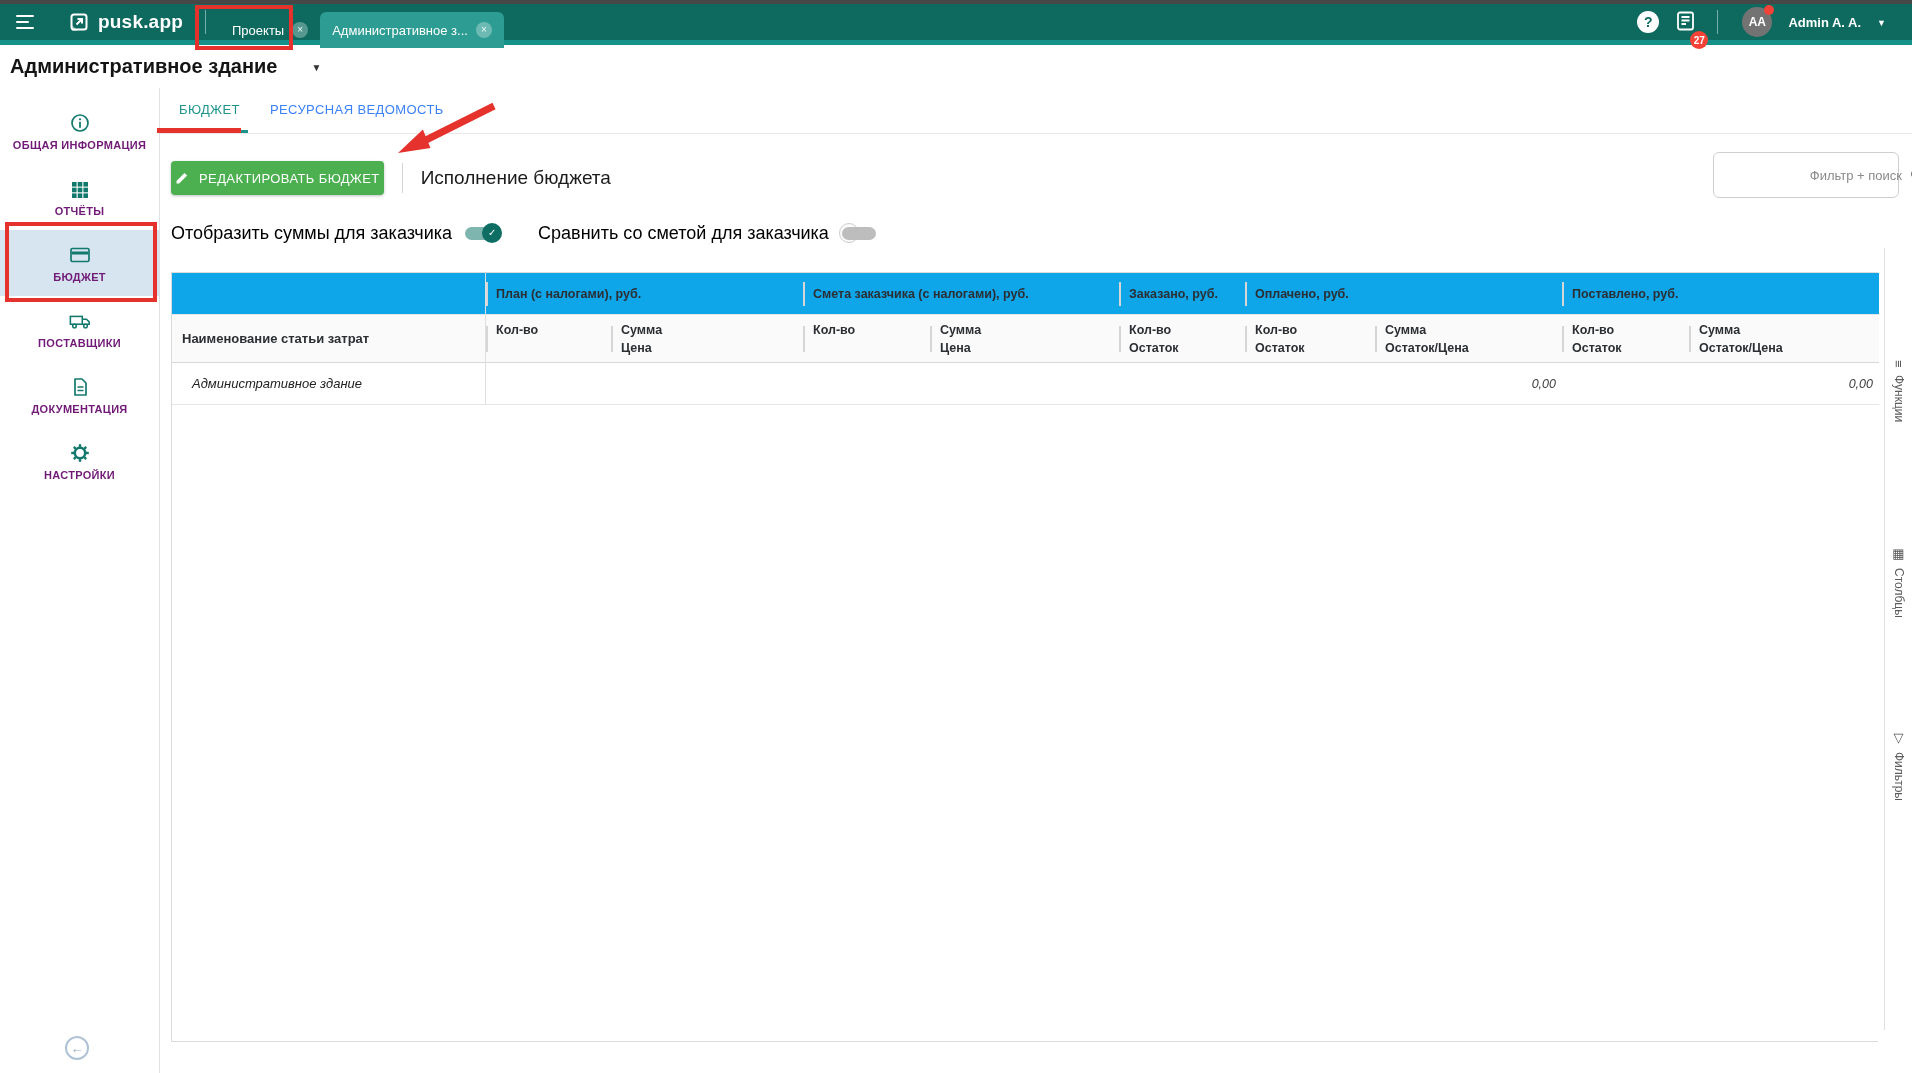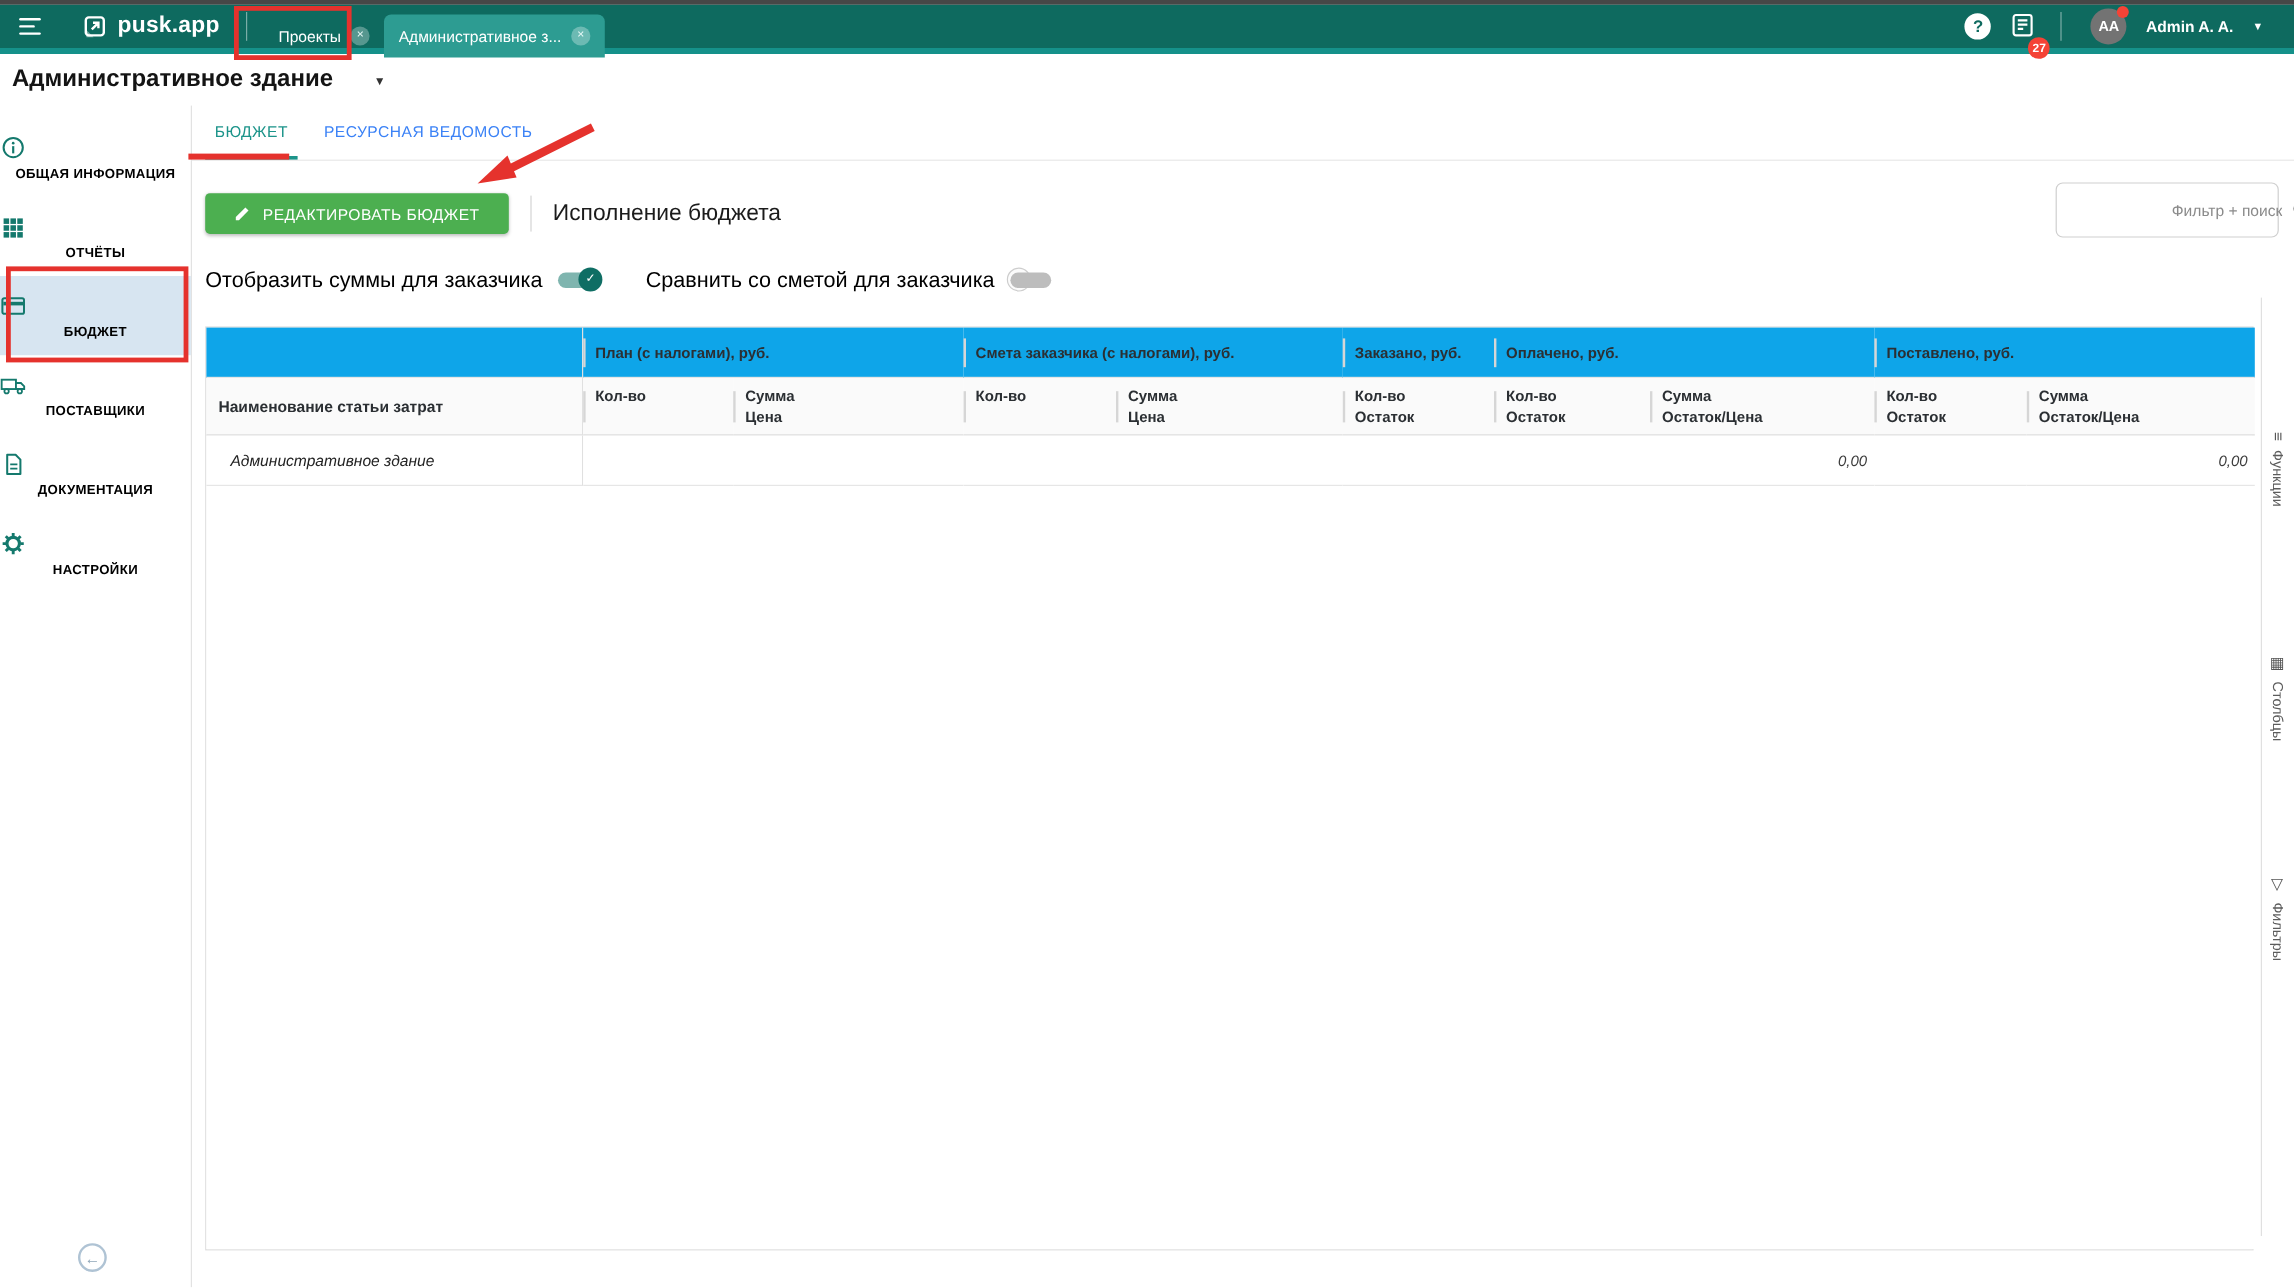--- a/index.html
+++ b/index.html
@@ -40,40 +40,40 @@
 
   
   .title-row{ height:43px; display:flex; align-items:center; padding-left:10px; background:#fff;}
   .page-title{ font-size:20px; font-weight:700; color:#141414;}
   .title-caret{ margin-left:34px; color:#333; cursor:pointer; font-size:12px;}
   .title-caret::after{ content:"▼"; font-size:10px;}
 
   
   .main{ display:flex; height:985px;}
   .sidebar{ position:relative; width:160px; border-right:1px solid #e2e2e2; background:#fff; flex:none; padding-top:10px;}
-  .side-item{ height:66px; display:flex; flex-direction:column; justify-content:center; gap:5px;
-              cursor:pointer; color:#000000;}
+  .side-item{ height:66px; display:flex; flex-direction:column; align-items:center; justify-content:center; gap:5px;
+              cursor:pointer; color:#701a75;}
   .side-item.active{ background:#D7E5F1;}
   .side-label{ font-size:11px; letter-spacing:.3px; font-weight:600; text-align:center;}
   .side-icon{ width:22px; height:22px; display:flex; align-items:center; justify-content:center;}
   .collapse-btn{ position:absolute; left:65px; bottom:13px; width:24px; height:24px; border-radius:50%;
                  border:2px solid #AFC3D4; color:#8fa6b8; display:flex; align-items:center; justify-content:center;
                  font-size:13px; cursor:pointer; background:#fff;}
   .collapse-btn::after{ content:"←";}
 
   .content{ position:relative; flex:1;}
   
   .ctabs{ height:46px; display:flex; align-items:stretch; padding-left:11px; border-bottom:1px solid #e8e8e8;}
   .ctab{ display:flex; align-items:center; padding:0 8px; margin-right:14px; font-size:13px; letter-spacing:.4px;
          color:#3b82f6; cursor:pointer; border-bottom:3px solid transparent; font-weight:500;}
   .ctab.active{ color:#1C948A; border-bottom-color:#1C948A;}
 
   
   .toolbar{ display:flex; align-items:center; padding:20px 0 0 11px; height:68px;}
-  .edit-btn{ height:34px; background:#4CAF50; color:#fff; border:none; border-radius:4px; padding:0 24px;
+  .edit-btn{ height:34px; background:#4CAF50; color:#fff; border:none; border-radius:4px; padding:0 4px;
              font-size:13px; font-weight:500; letter-spacing:.4px; display:flex; align-items:center; gap:10px;
              cursor:pointer; box-shadow:0 1px 3px rgba(0,0,0,.25); font-family:inherit;}
   .tool-sep{ width:1px; height:30px; background:#d4d4d4; margin:0 18px;}
   .section-title{ font-size:19px; color:#1b1b1b;}
 
   
   .filter-box{ position:absolute; top:64px; right:13px; width:186px; height:46px; border:1px solid #cfcfcf;
                border-radius:6px; display:flex; align-items:center; padding:0 12px; gap:8px; background:#fff;}
   .filter-input{ flex:1; border:none; outline:none; font-size:13px; color:#333; text-align:right; font-family:inherit; background:transparent;}
   .filter-input::placeholder{ color:#8a8a8a;}

